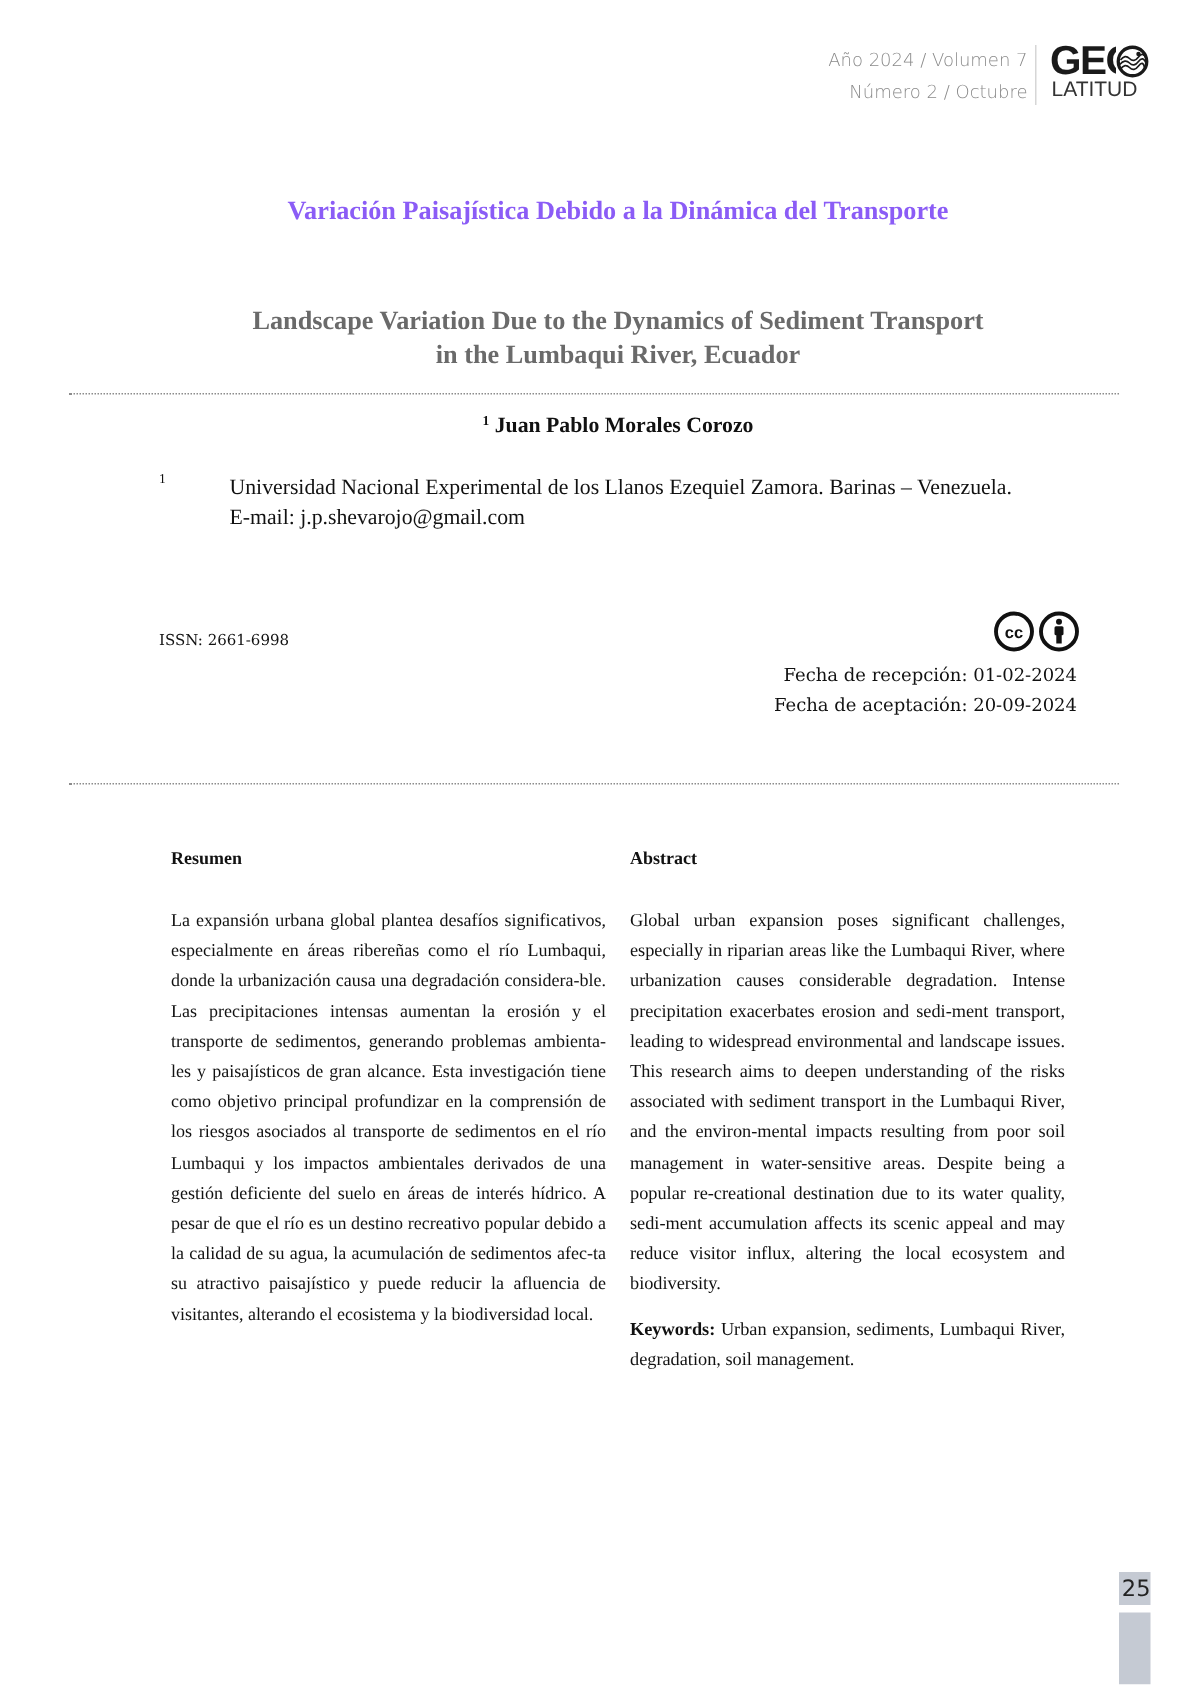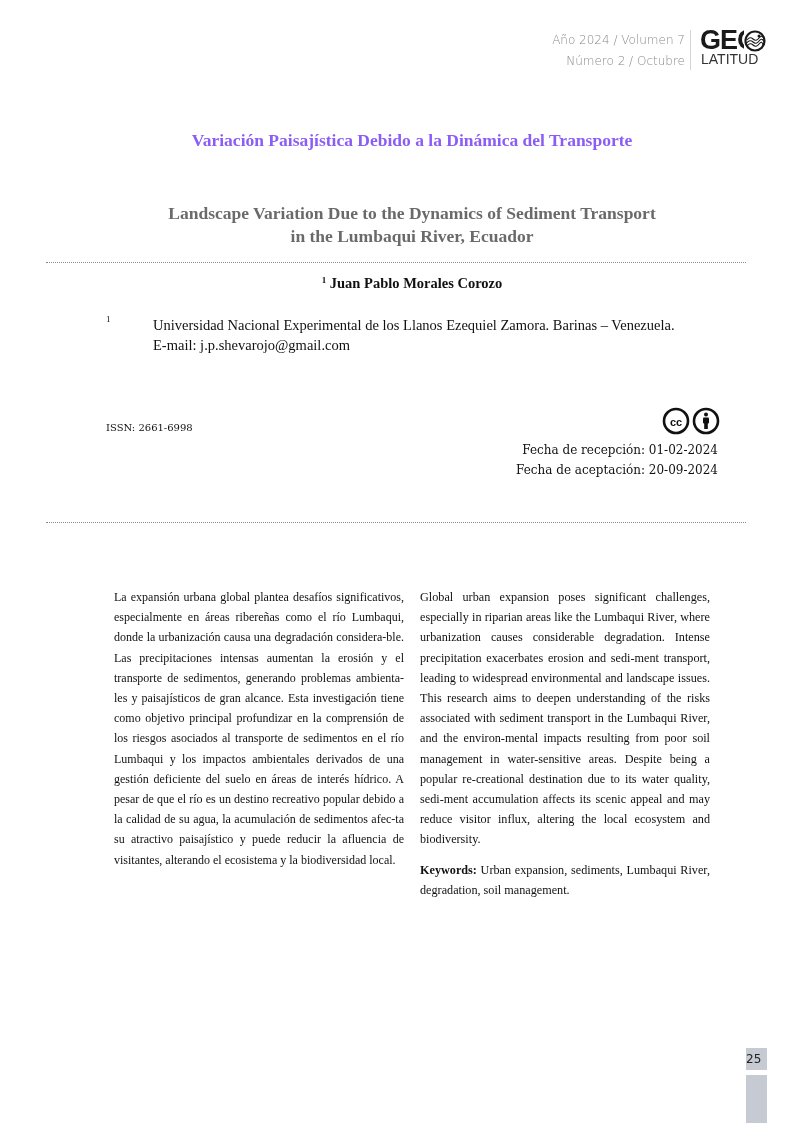--- a/index.html
+++ b/index.html
@@ -24,21 +24,21 @@
 
   .col { position:absolute; top:564px; width:290px; font-size:12px; line-height:20.2px; }
   .col-l { left:114px; }
   .col-r { left:420px; }
   .col h3 { margin:0; font-size:12px; font-weight:bold; line-height:16px; }
   .col p { margin:0; text-align:justify; }
   .col .body { margin-top:23px; }
   .col .kw { margin-top:10px; }
   .col-r { font-size:12.2px; }
 
-  .pg-num { position:absolute; left:746px; top:1048px; width:21px; height:22px; background:#c5cad3; font-family:"DejaVu Sans", sans-serif; font-size:12px; text-align:left; line-height:22px; color:#222; }
+  .pg-num { position:absolute; left:746px; top:1048px; width:21px; height:22px; background:#c5cad3; font-family:"DejaVu Sans", sans-serif; font-size:15px; text-align:right; line-height:22px; color:#222; }
   .pg-bar { position:absolute; left:746px; top:1075px; width:21px; height:48px; background:#c5cad3; }
 </style>
 </head>
 <body>
 
 <div class="hdr-info">
   <div>Año 2024 / Volumen 7</div>
   <div>Número 2 / Octubre</div>
 </div>
 <div class="hdr-sep"></div>
@@ -90,22 +90,24 @@
   </g>
 </svg>
 <div class="dates">
   <div>Fecha de recepción: 01-02-2024</div>
   <div>Fecha de aceptación: 20-09-2024</div>
 </div>
 
 <div class="dotline" style="top:522px;"></div>
 
 <div class="col col-l">
+  <h3>Resumen</h3>
   <p class="body">La expansión urbana global plantea desafíos significativos, especialmente en áreas ribereñas como el río Lumbaqui, donde la urbanización causa una degradación considera-ble. Las precipitaciones intensas aumentan la erosión y el transporte de sedimentos, generando problemas ambienta-les y paisajísticos de gran alcance. Esta investigación tiene como objetivo principal profundizar en la comprensión de los riesgos asociados al transporte de sedimentos en el río Lumbaqui y los impactos ambientales derivados de una gestión deficiente del suelo en áreas de interés hídrico. A pesar de que el río es un destino recreativo popular debido a la calidad de su agua, la acumulación de sedimentos afec-ta su atractivo paisajístico y puede reducir la afluencia de visitantes, alterando el ecosistema y la biodiversidad local.</p>
 </div>
 
 <div class="col col-r">
+  <h3>Abstract</h3>
   <p class="body">Global urban expansion poses significant challenges, especially in riparian areas like the Lumbaqui River, where urbanization causes considerable degradation. Intense precipitation exacerbates erosion and sedi-ment transport, leading to widespread environmental and landscape issues. This research aims to deepen understanding of the risks associated with sediment transport in the Lumbaqui River, and the environ-mental impacts resulting from poor soil management in water-sensitive areas. Despite being a popular re-creational destination due to its water quality, sedi-ment accumulation affects its scenic appeal and may reduce visitor influx, altering the local ecosystem and biodiversity.</p>
   <p class="kw"><b>Keywords:</b><span> Urban expansion, sediments, Lumbaqui River, degradation, soil management.</span></p>
 </div>
 
 <div class="pg-num">25</div>
 <div class="pg-bar"></div>
 
 </body></html>

